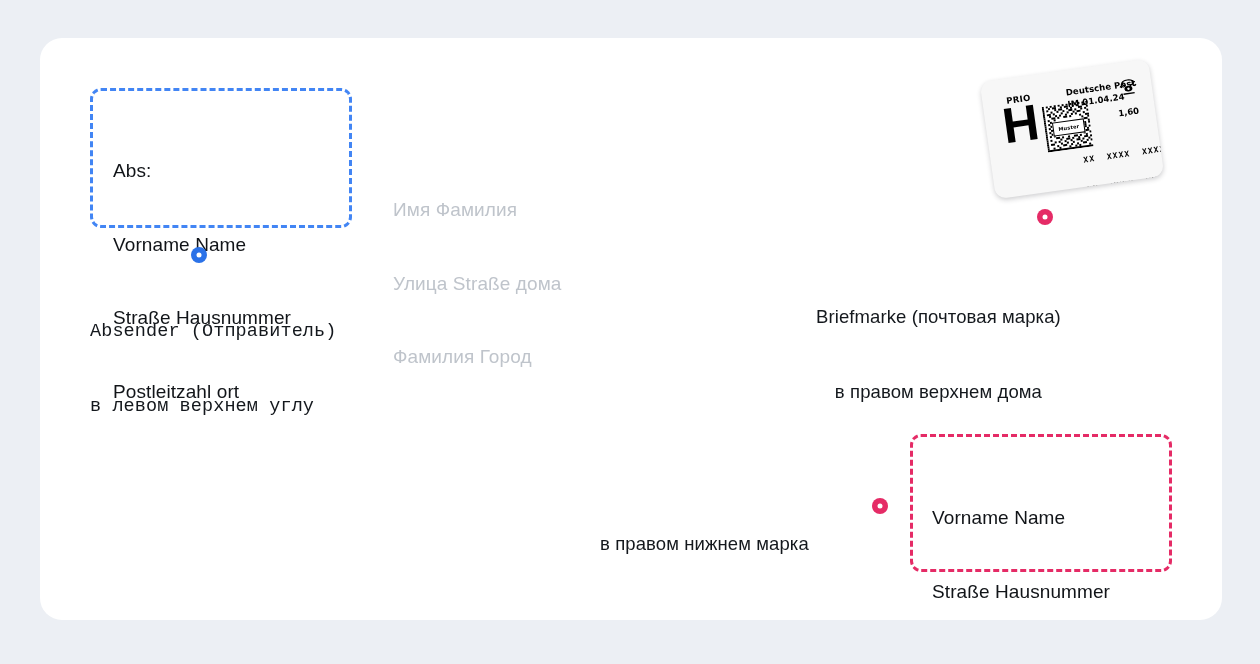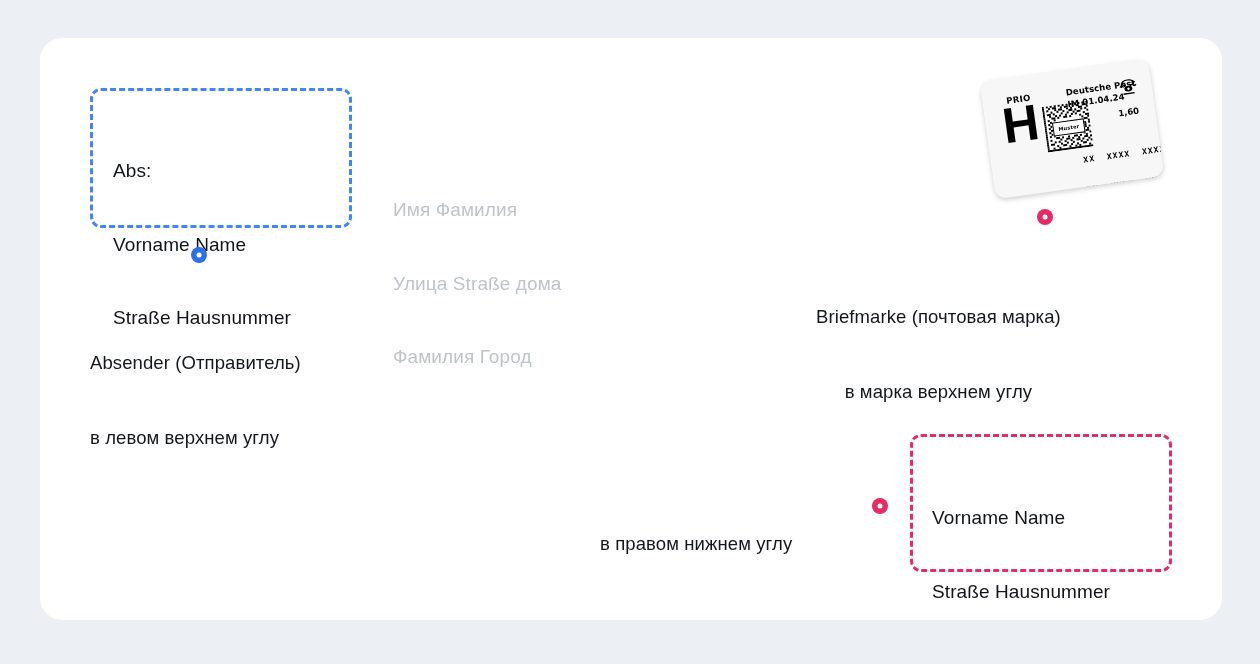--- a/index.html
+++ b/index.html
@@ -75,21 +75,21 @@
   .dot.pink-recipient{left:872px;top:498px;background:#e52b66;}
 
   
   .caption{
     position:absolute;
     font-size:18.5px;line-height:25px;
     color:#14181d;letter-spacing:.1px;
     white-space:pre;
   }
   .caption span{display:block;}
-  .caption.sender-cap{left:90px;top:300px;}
+  .caption.sender-cap{left:90px;top:269px;font-family:Liberation Mono, monospace;}
   .caption.stamp-cap{left:816px;top:254px;text-align:center;}
   .caption.recipient-cap{left:600px;top:481px;text-align:left;}
 
   
   .stamp{
     position:absolute;left:987px;top:70px;
     width:170px;height:118px;
     background:#f7f7f7;
     border-radius:11px;
     transform:rotate(-8deg);
@@ -156,20 +156,21 @@
 <div id="stage">
 
   <div class="card"></div>
 
   <div class="dashbox sender"></div>
 
   <div class="addr-lines sender-lines">
     <span class="addr-line">Abs:</span>
     <span class="addr-line">Vorname Name</span>
     <span class="addr-line">Straße Hausnummer</span>
+    <span class="addr-line">Postleitzahl ort</span>
   </div>
 
   <div class="ghost">
     <span>Имя Фамилия</span>
     <span>Улица Straße дома</span>
     <span>Фамилия Город</span>
   </div>
 
   <div class="dot blue"></div>
 
@@ -351,25 +352,25 @@
         <span>XX  XXXX  XXXX</span>
         <span>XX  XXXX  XXXX</span>
       </div>
     </div>
   </div>
 
   <div class="dot pink-stamp"></div>
 
   <div class="caption stamp-cap">
     <span>Briefmarke (почтовая марка)</span>
-    <span>в марка верхнем углу</span>
+    <span>в правом верхнем дома</span>
   </div>
 
   <div class="caption recipient-cap">
-    <span>в правом нижнем углу</span>
+    <span>в правом нижнем марка</span>
   </div>
 
   <div class="dot pink-recipient"></div>
 
   <div class="dashbox recipient"></div>
 
   <div class="addr-lines recipient-lines">
     <span class="addr-line">Vorname Name</span>
     <span class="addr-line">Straße Hausnummer</span>
     

